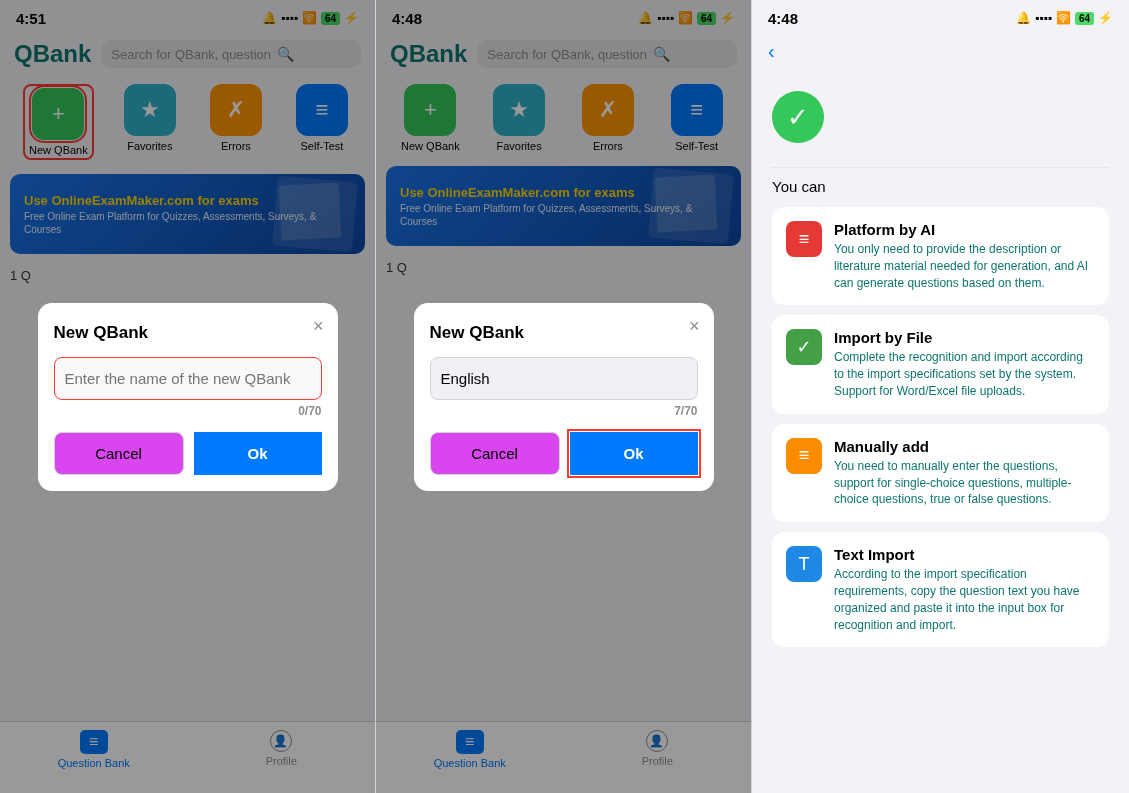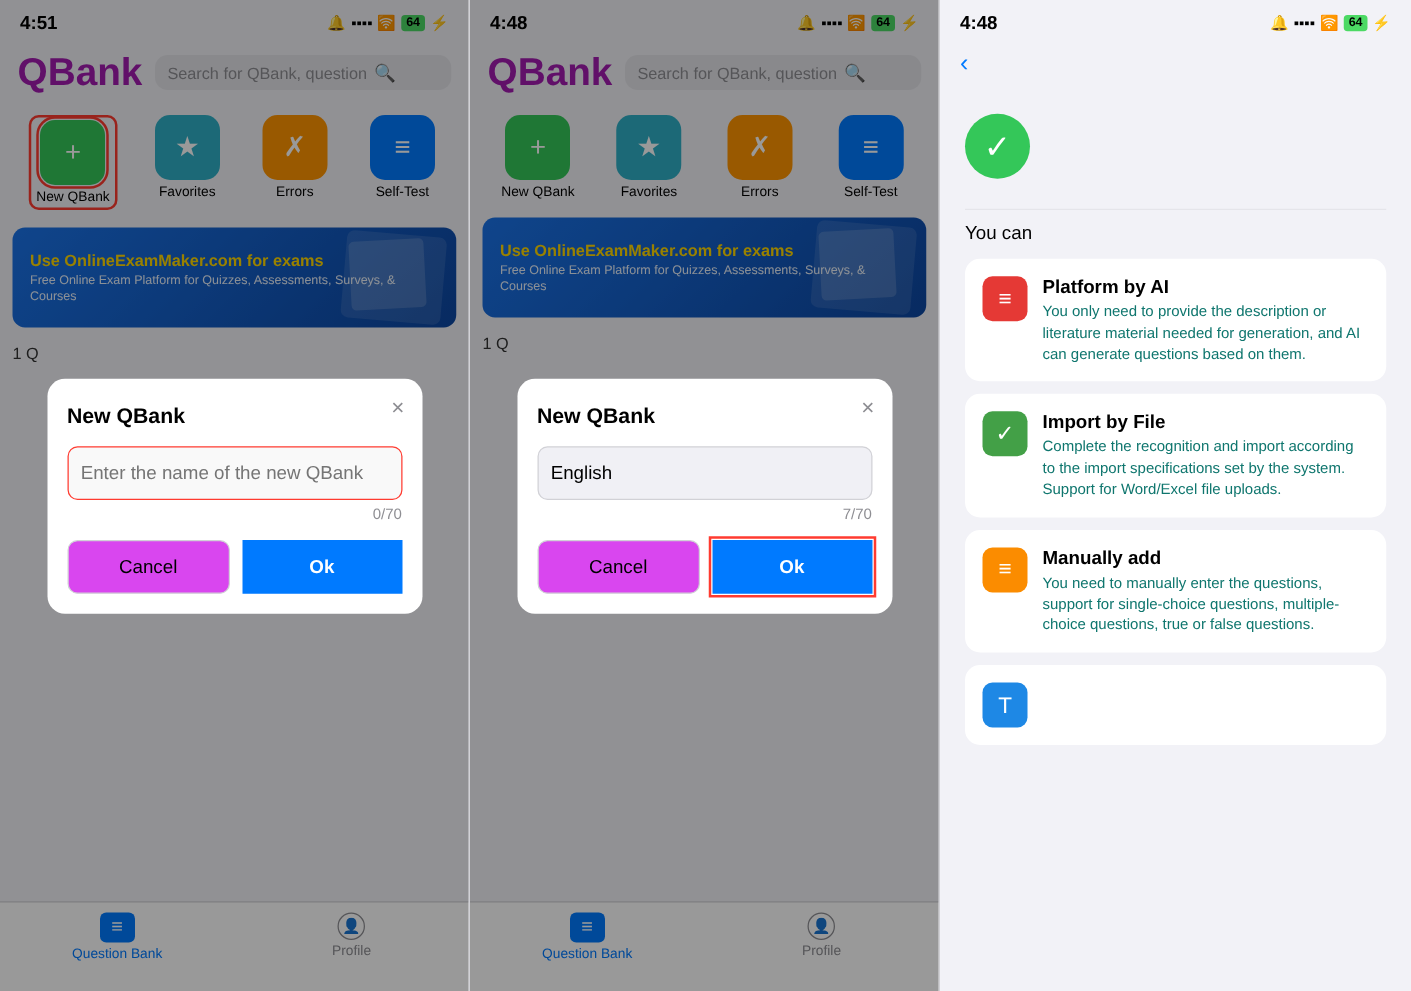--- a/index.html
+++ b/index.html
@@ -59,23 +59,23 @@
 
     
     .app-header {
       display: flex;
       align-items: center;
       padding: 8px 14px;
       background: #f2f2f7;
       gap: 10px;
     }
     .app-title {
-      font-size: 31px;
+      font-size: 24px;
       font-weight: 700;
-      color: #a21caf;
+      color: #0f766e;
     }
     .search-bar {
       flex: 1;
       background: #e5e5ea;
       border-radius: 10px;
       display: flex;
       align-items: center;
       padding: 6px 10px;
       gap: 6px;
     }
@@ -238,20 +238,21 @@
     }
     .modal-input.filled {
       border: 1.5px solid #d1d1d6;
       background: #f0f0f5;
     }
     .char-count {
       text-align: right;
       font-size: 12px;
       color: #8e8e93;
       margin-bottom: 14px;
+      font-weight: bold;
     }
     .modal-buttons {
       display: flex;
       gap: 10px;
     }
     .btn-cancel {
       flex: 1;
       padding: 12px;
       border: 1px solid #d1d1d6;
       border-radius: 8px;
@@ -651,15 +652,19 @@
       <div class="option-content">
         <h4>Manually add</h4>
         <p>You need to manually enter the questions, support for single-choice questions, multiple-choice questions, true or false questions.</p>
       </div>
     </div>
 
     <div class="option-card">
       <div class="option-icon blue">
         <span>T</span>
       </div>
+      <div class="option-content">
+        <h4>Text Import</h4>
+        <p>According to the import specification requirements, copy the question text you have organized and paste it into the input box for recognition and import.</p>
+      </div>
     </div>
   </div>
 </div>
 
 </body></html>

